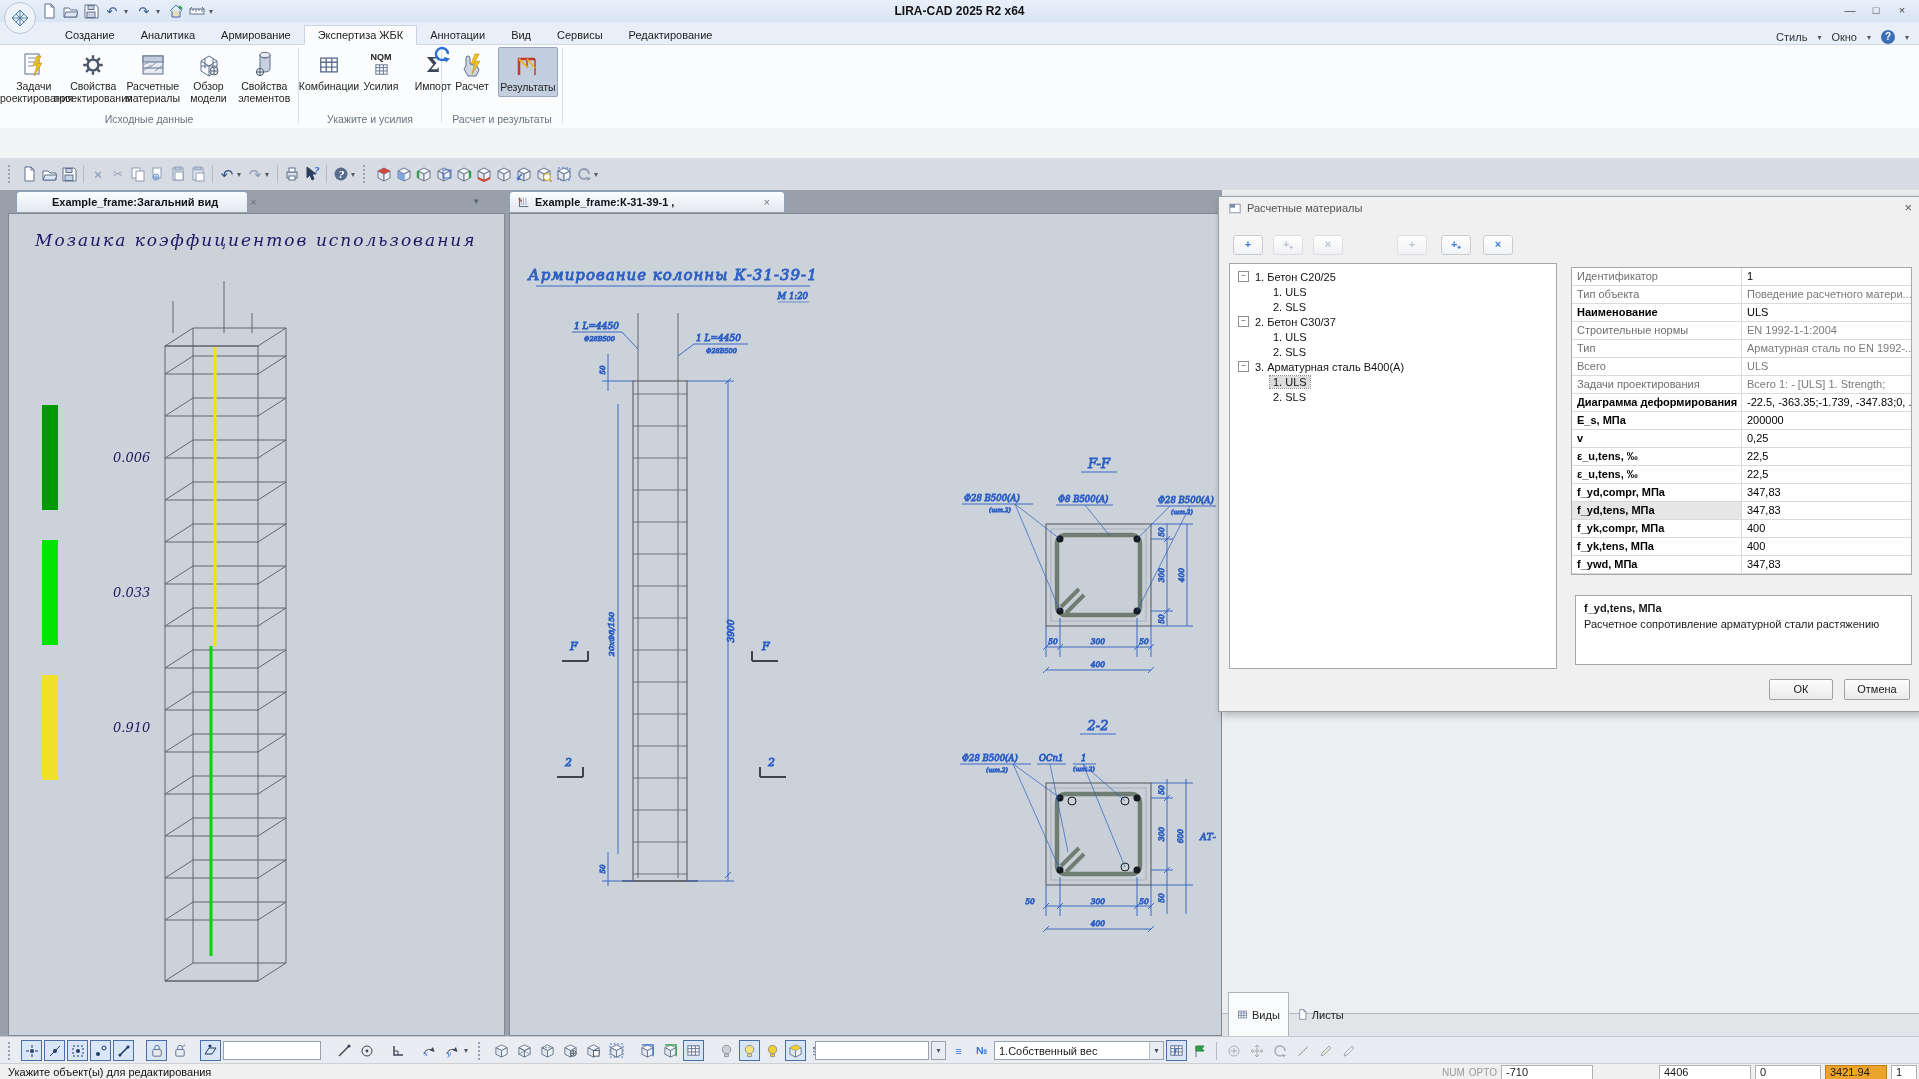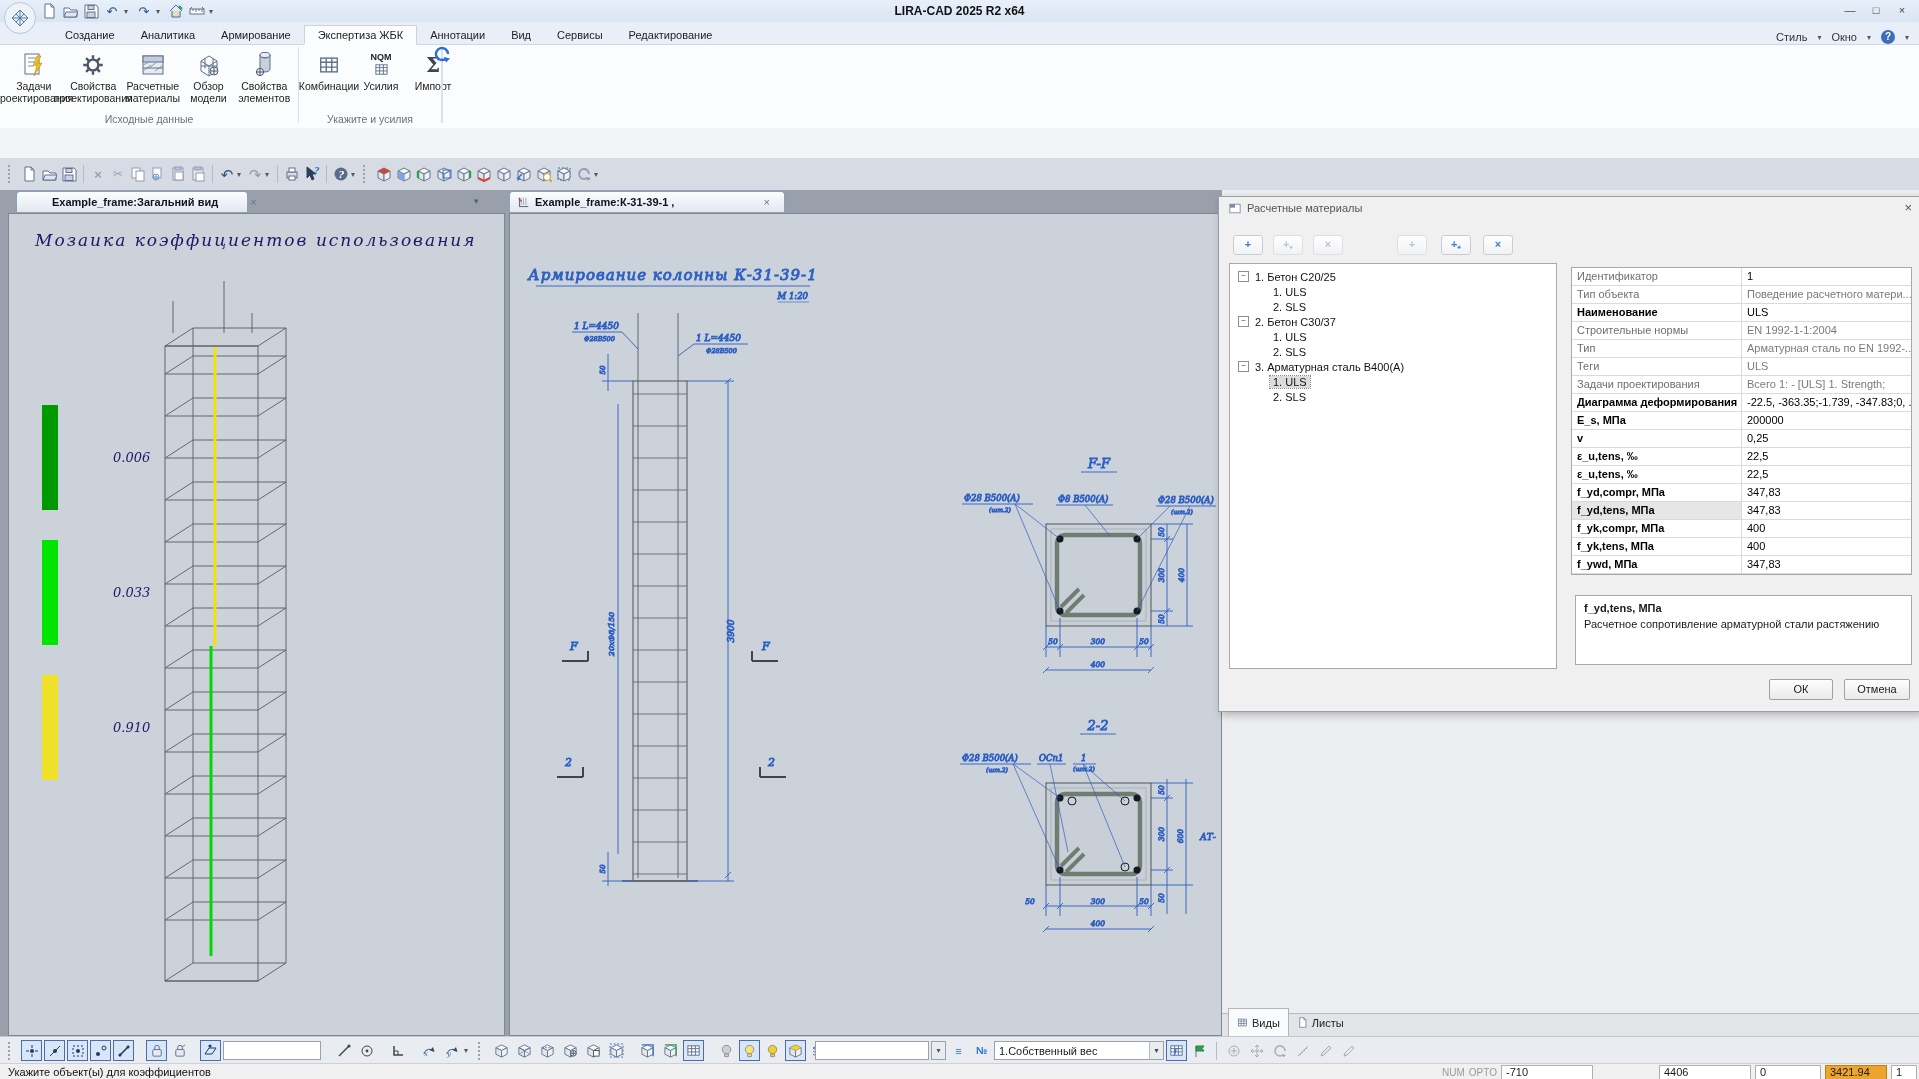--- a/index.html
+++ b/index.html
@@ -44,21 +44,21 @@
   .pane{position:absolute;top:0;height:846px;}
   .doctabs{position:absolute;left:0;top:0;right:0;height:23px;}
   .dtab{position:absolute;top:1px;height:21px;background:linear-gradient(#fcfdfe,#e2e8f0);border:1px solid #8aa0bd;border-bottom:none;border-radius:4px 4px 0 0;display:flex;align-items:center;gap:5px;padding:0 7px;box-sizing:border-box;}
   .dtab .dlbl{font-weight:bold;font-size:11px;color:#101318;white-space:nowrap;}
   .dtab .dclose{color:#6b7널3;color:#6b7383;font-size:11px;padding-left:4px;}
   .tabdrop{position:absolute;top:6px;font-size:9px;color:#55606e;}
   .canvas{position:absolute;left:0;top:23px;right:0;bottom:0;background:#ccd2d9;border:1px solid #7f8791;box-sizing:border-box;}
   
   #pane-right{left:1222px;width:697px;background:#eceef1;}
   #rptabs{position:absolute;left:0;bottom:0;right:0;height:22px;background:#e2e4e8;border-top:1px solid #b6bac1;display:flex;align-items:flex-end;padding-left:6px;}
-  .vtab{height:19px;display:flex;align-items:center;gap:4px;padding:4px 8px;font-size:11px;color:#222;}
+  .vtab{height:19px;display:flex;align-items:center;gap:4px;padding:12px 8px;font-size:11px;color:#222;}
   .vtab.active{background:#fafbfc;border:1px solid #b0b5bc;border-bottom:none;}
   
   #dialog{left:1218px;top:196px;width:701px;height:514px;background:#f0f0f0;border:1px solid #9aa0a8;box-shadow:3px 3px 8px rgba(0,0,0,.25);z-index:50;}
   #dlgtitle{position:absolute;left:0;top:0;right:0;height:22px;display:flex;align-items:center;gap:6px;padding-left:10px;color:#555;}
   #dlgclose{position:absolute;right:8px;top:3px;color:#555;font-size:13px;}
   .dbtn{position:absolute;top:38px;width:28px;height:18px;border:1px solid #c9cdd2;border-radius:3px;background:linear-gradient(#fefefe,#f1f2f4);text-align:center;line-height:17px;font-weight:bold;}
   .dbtn.on{color:#3a7bd5;}
   .dbtn.off{color:#bcc4cf;border-color:#dddfe3;}
   #dtree{position:absolute;left:10px;top:66px;width:328px;height:406px;background:#fff;border:1px solid #a5a9ae;padding-top:5px;box-sizing:border-box;overflow:hidden;}
   .trow{height:15px;display:flex;align-items:center;font-size:11px;color:#111;}
@@ -296,20 +296,44 @@
               <path d="M14 9a6 6 0 1 0-2 4.5" fill="none" stroke="#2b6fd4" stroke-width="2.4"></path>
               <polygon points="10,12 16,13.5 12,17.5" fill="#2b6fd4"></polygon>
             </svg>
           </span>
         <span class="rlbl">Импорт</span>
       </div>
     </div>
     <div class="rglabel">Укажите и усилия</div>
   </div>
   <div class="rgsep"></div>
+  <div class="rgroup" style="width:120px;">
+    <div class="rbtns">
+      <div class="rbtn">
+        <span class="ric">
+          <svg width="24" height="26" viewBox="0 0 24 26">
+              <path d="M6 14V6a2 2 0 0 1 4 0v6l7 2 2 4-3 6H8l-4-7z" fill="#cfd6e0" stroke="#5e708e"></path>
+              <polygon points="15,2 11,12 15,11 12,22 20,9 15,10 19,2" fill="#f2c21e" stroke="#b98c00" stroke-width=".6"></polygon>
+            </svg>
+          </span>
+        <span class="rlbl">Расчет</span>
+      </div>
+      <div class="rbtn pressed">
+        <span class="ric">
+          <svg width="26" height="26" viewBox="0 0 26 26">
+              <path d="M4 22V6h16" fill="none" stroke="#c23b2e" stroke-width="2.5"></path>
+              <path d="M20 6v16M12 6v9" fill="none" stroke="#c23b2e" stroke-width="1.5"></path>
+              <path d="M4 6l9 9M12 6l8 9" stroke="#e8b422" stroke-width="1.8" fill="none"></path>
+            </svg>
+          </span>
+        <span class="rlbl">Результаты</span>
+      </div>
+    </div>
+    <div class="rglabel">Расчет и результаты</div>
+  </div>
   <div class="rgsep"></div>
 </div>
 
 <div id="infobar" class="abs"></div>
 
 <div id="maintoolbar" class="abs">
   <span class="grip"></span>
   <span class="ti">
       <svg class="ic16" viewBox="0 0 16 16">
         <use href="#i-page"></use>
@@ -727,21 +751,21 @@
       </div>
     <div class="prow gv">
         <div class="pl">Строительные нормы</div>
         <div class="pv">EN 1992-1-1:2004</div>
       </div>
     <div class="prow gv">
         <div class="pl">Тип</div>
         <div class="pv">Арматурная сталь по EN 1992-...</div>
       </div>
     <div class="prow gv">
-        <div class="pl">Теги</div>
+        <div class="pl">Всего</div>
         <div class="pv">ULS</div>
       </div>
     <div class="prow gv">
         <div class="pl">Задачи проектирования</div>
         <div class="pv">Всего 1:  - [ULS] 1. Strength;</div>
       </div>
     <div class="prow ed">
         <div class="pl">Диаграмма деформирования</div>
         <div class="pv">-22.5, -363.35;-1.739, -347.83;0, ...</div>
       </div>
@@ -1018,21 +1042,21 @@
     <span class="bi faded">
         <svg width="14" height="14">
           <path d="M2 12l1-3 7-7 2 2-7 7z" fill="none" stroke="#3b4656"></path>
           <path d="M2 12l3-1" stroke="#3b4656"></path>
         </svg>
       </span>
   </div>
 </div>
 
 <div id="statusbar" class="abs">
-  <span id="statusmsg">Укажите объект(ы) для коэффициентов</span>
+  <span id="statusmsg">Укажите объект(ы) для редактирования</span>
   <span id="statusright">
     <span class="sind">NUM</span>
     <span class="sind">OPTO</span>
     <span class="sfield" style="width:82px;">-710</span>
     <span style="width:58px;"></span>
     <span class="sfield" style="width:82px;">4406</span>
     <span class="sfield" style="width:56px;">0</span>
     <span class="sfield" id="orangefield" style="width: 52px; border-color: rgb(192, 127, 23); background: rgb(237, 164, 47);">3421.94</span>
     <span class="sfield" style="width:16px;">1</span>
   </span>

